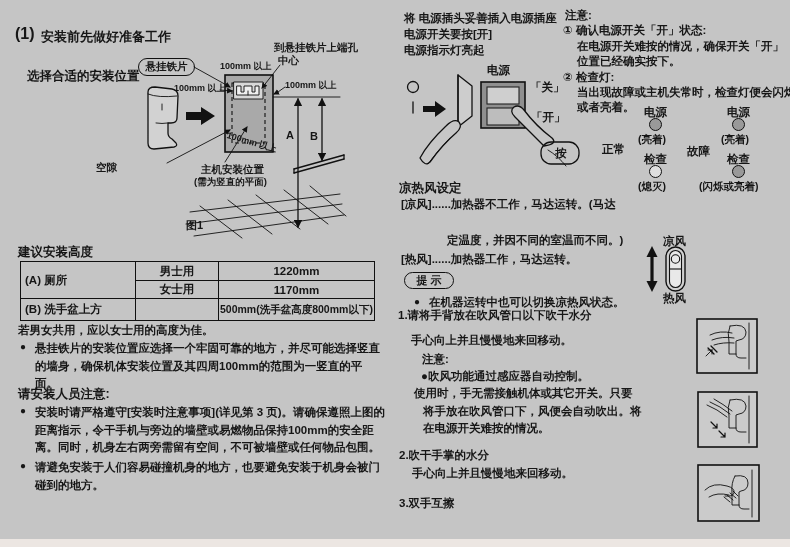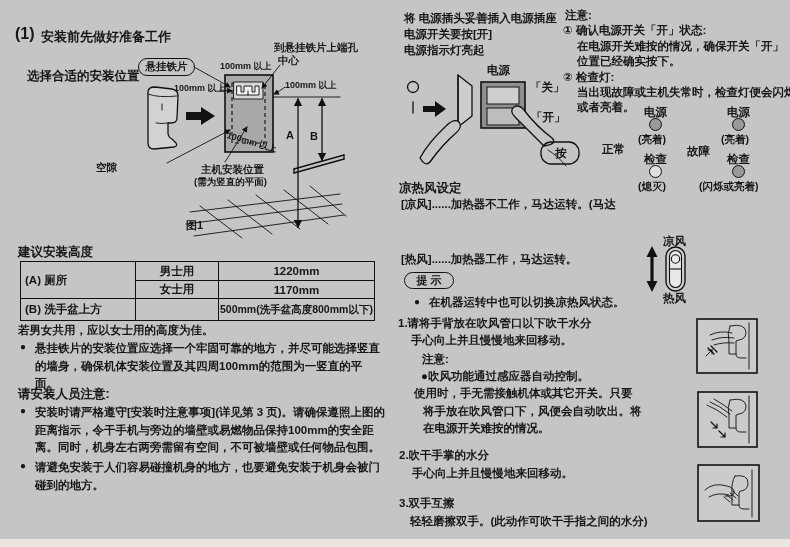--- a/index.html
+++ b/index.html
@@ -176,40 +176,40 @@
     </g>
     <rect x="143" y="84" width="38" height="22" rx="10" class="lineart" fill="none"></rect>
   </svg>
   <div class="abs t11" style="left:487px;top:63px;">电源</div>
   <div class="abs t11" style="left:530px;top:80px;">「关」</div>
   <div class="abs t11" style="left:531px;top:110px;">「开」</div>
   <div class="abs t11" style="left:541px;top:146px;width:40px;text-align:center;">按</div>
 
   <div class="abs t12" style="left:399px;top:180px;">凉热风设定</div>
   <div class="abs t11" style="left:401px;top:197px;">[凉风]......加热器不工作，马达运转。(马达</div>
+  <div class="abs t11" style="left:447px;top:233px;">定温度，并因不同的室温而不同。)</div>
   <div class="abs t11" style="left:401px;top:252px;">[热风]......加热器工作，马达运转。</div>
 
   <div class="abs roundlab" style="left:404px;top:272px;width:50px;height:17px;font-size:11px;line-height:14px;">提  示</div>
   <div class="bullet-row" style="left:414px;top:295px;width:210px;">
     <span class="bullet-dot">●</span>
     <span class="bullet-txt t11" style="white-space:nowrap;">在机器运转中也可以切换凉热风状态。</span>
   </div>
 
-  <div class="abs t11" style="left:398px;top:316px;text-align:center;">1.请将手背放在吹风管口以下吹干水分</div>
+  <div class="abs t11" style="left:398px;top:308px;text-align:center;">1.请将手背放在吹风管口以下吹干水分</div>
   <div class="abs t11" style="left:411px;top:333px;">手心向上并且慢慢地来回移动。</div>
   <div class="abs t11" style="left:422px;top:352px;">注意:</div>
   <div class="abs t11" style="left:421px;top:369px;">●吹风功能通过感应器自动控制。</div>
   <div class="abs t11" style="left:414px;top:386px;">使用时，手无需接触机体或其它开关。只要</div>
   <div class="abs t11" style="left:423px;top:404px;">将手放在吹风管口下，风便会自动吹出。将</div>
   <div class="abs t11" style="left:423px;top:421px;">在电源开关难按的情况。</div>
 
   <div class="abs t11" style="left:399px;top:448px;">2.吹干手掌的水分</div>
   <div class="abs t11" style="left:412px;top:466px;">手心向上并且慢慢地来回移动。</div>
   <div class="abs t11" style="left:399px;top:496px;">3.双手互擦</div>
-  <div class="abs t11" style="left:410px;top:514px;">轻轻磨擦双手。(此动作可吹干手指之间的水分)</div>
 
   <div class="abs t11" style="left:565px;top:8px;">注意:</div>
   <div class="abs t11" style="left:563px;top:23px;">① 确认电源开关「开」状态:</div>
   <div class="abs t11" style="left:577px;top:39px;">在电源开关难按的情况，确保开关「开」</div>
   <div class="abs t11" style="left:577px;top:54px;">位置已经确实按下。</div>
   <div class="abs t11" style="left:563px;top:70px;">② 检查灯:</div>
   <div class="abs t11" style="left:577px;top:85px;">当出现故障或主机失常时，检查灯便会闪烁</div>
   <div class="abs t11" style="left:577px;top:100px;">或者亮着。</div>
 
   <div class="abs t11" style="left:644px;top:105px;">电源</div>

